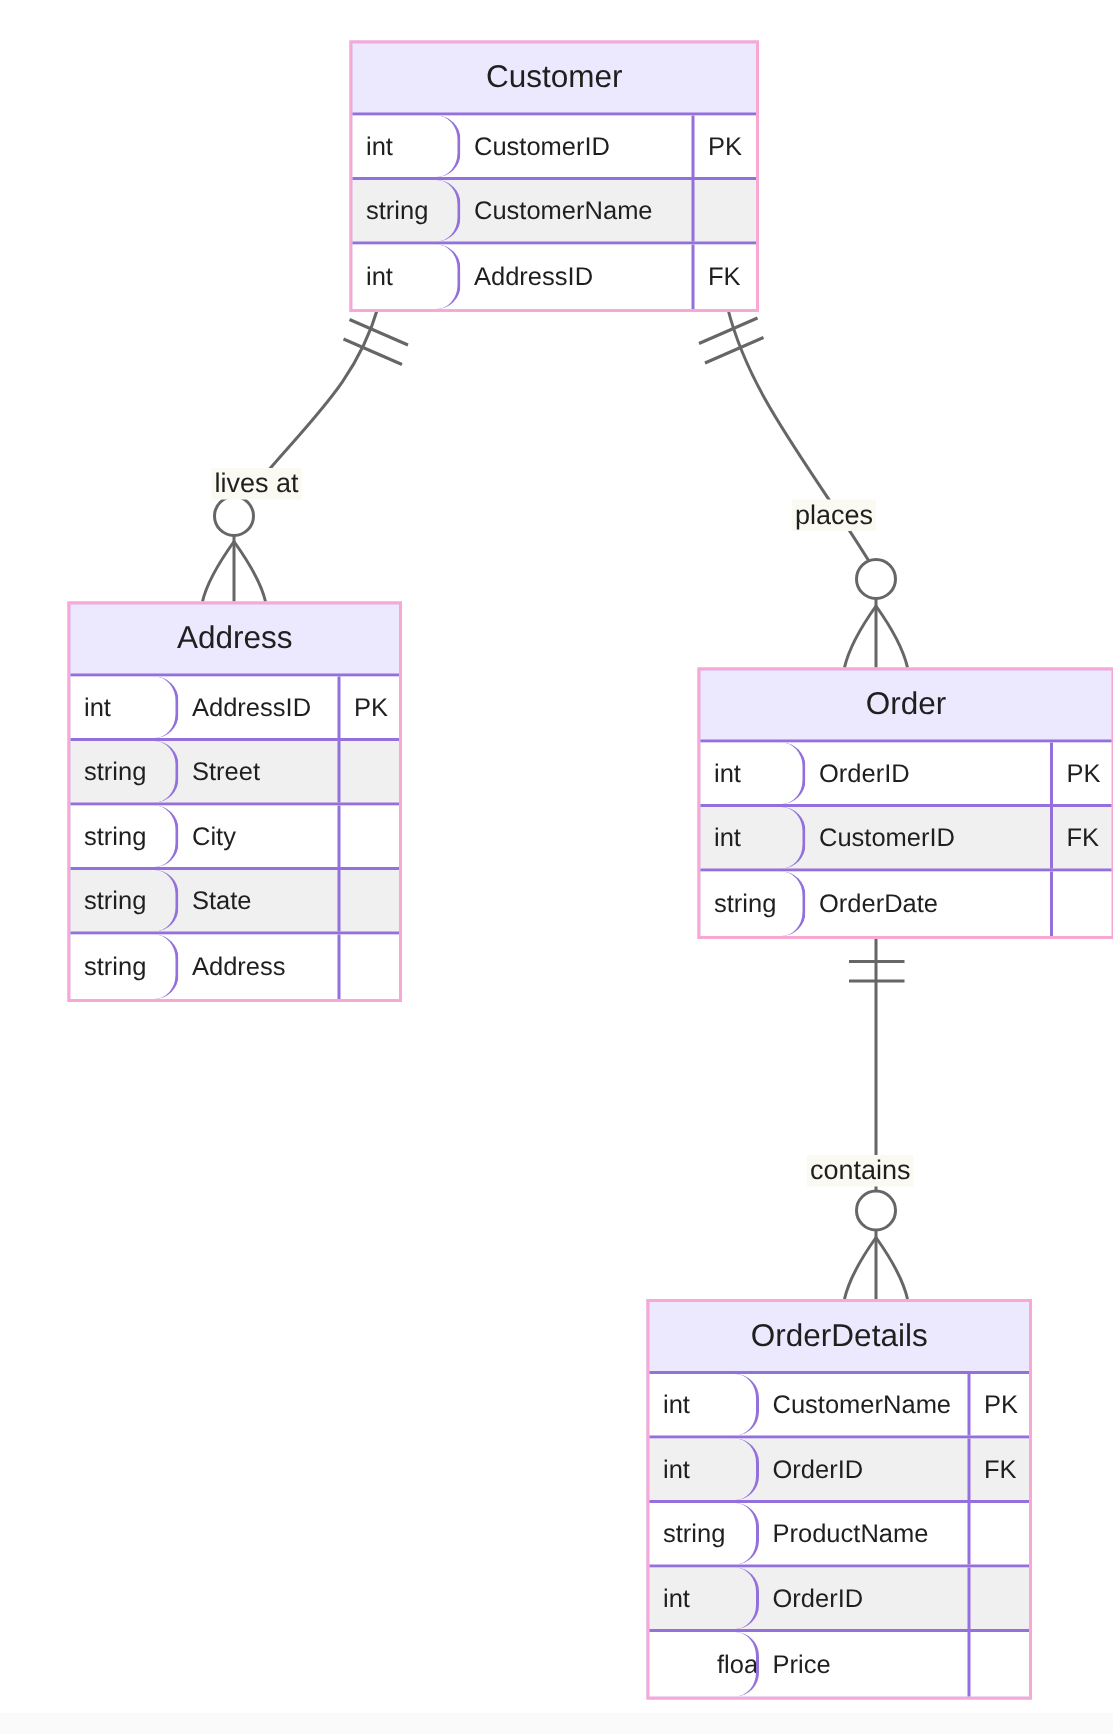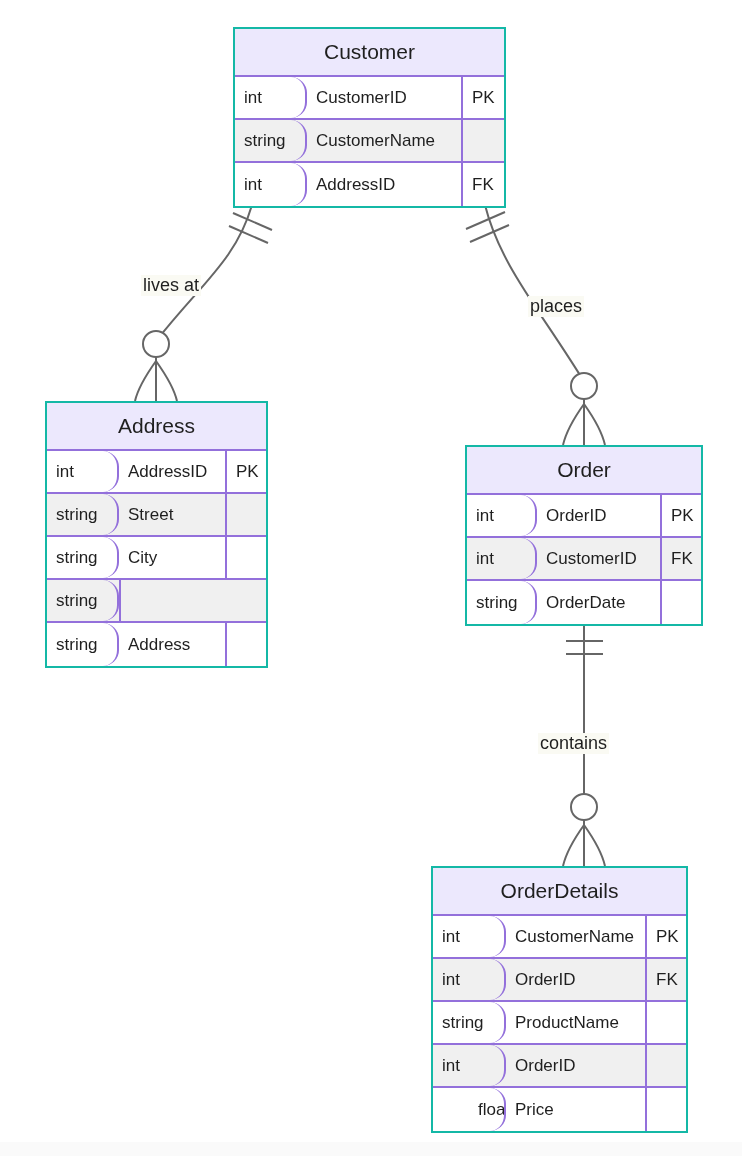--- a/index.html
+++ b/index.html
@@ -22,21 +22,21 @@
   }
   #edges {
     position: absolute;
     left: 0; top: 0;
     width: 742px;
     height: 1156px;
     pointer-events: none;
   }
   .entity {
     position: absolute;
-    border: 2px solid #14b8a6;
+    border: 2px solid #f9a8d4;
     box-sizing: border-box;
     background: #c4b5fd;
   }
   .entity-header {
     background: #ECE8FD;
     border-bottom: 2px solid #9370DB;
     text-align: center;
     color: #1f1f1f;
     font-size: 21px;
     line-height: 1;
@@ -77,20 +77,21 @@
     justify-content: flex-start;
   }
   .rel-label {
     position: absolute;
     font-size: 18px;
     color: #1f1f1f;
     background: #FAFAF3;
     white-space: nowrap;
     line-height: 1.15;
     padding: 0 2px;
+    margin-top: 37px;
   }
   .footer-band {
     position: absolute;
     left: 0;
     bottom: 0;
     width: 742px;
     height: 14px;
     background: #FAFAFA;
   }
 </style>
@@ -181,29 +182,30 @@
           <div class="cell cell-name">Street</div>
           <div class="cell cell-key" style="width: 41px; flex: 0 0 41px;"></div>
         </div>
         <div class="attr-row odd">
           <div class="cell cell-type" style="width: 72px; flex: 0 0 72px;">string</div>
           <div class="cell cell-name">City</div>
           <div class="cell cell-key" style="width: 41px; flex: 0 0 41px;"></div>
         </div>
         <div class="attr-row even">
           <div class="cell cell-type" style="width: 72px; flex: 0 0 72px;">string</div>
+          <div class="cell cell-name">State</div>
           <div class="cell cell-key" style="width: 41px; flex: 0 0 41px;"></div>
         </div>
         <div class="attr-row odd">
           <div class="cell cell-type" style="width: 72px; flex: 0 0 72px;">string</div>
           <div class="cell cell-name">Address</div>
           <div class="cell cell-key" style="width: 41px; flex: 0 0 41px;"></div>
         </div>
       </div>
-      <div class="entity" style="left: 465px; top: 445px; width: 238px;">
+      <div class="entity" style="left: 465px; top: 445px; width: 278px;">
         <div class="entity-header">Order</div>
         <div class="attr-row odd">
           <div class="cell cell-type" style="width: 70px; flex: 0 0 70px;">int</div>
           <div class="cell cell-name">OrderID</div>
           <div class="cell cell-key" style="width: 41px; flex: 0 0 41px;">PK</div>
         </div>
         <div class="attr-row even">
           <div class="cell cell-type" style="width: 70px; flex: 0 0 70px;">int</div>
           <div class="cell cell-name">CustomerID</div>
           <div class="cell cell-key" style="width: 41px; flex: 0 0 41px;">FK</div>

